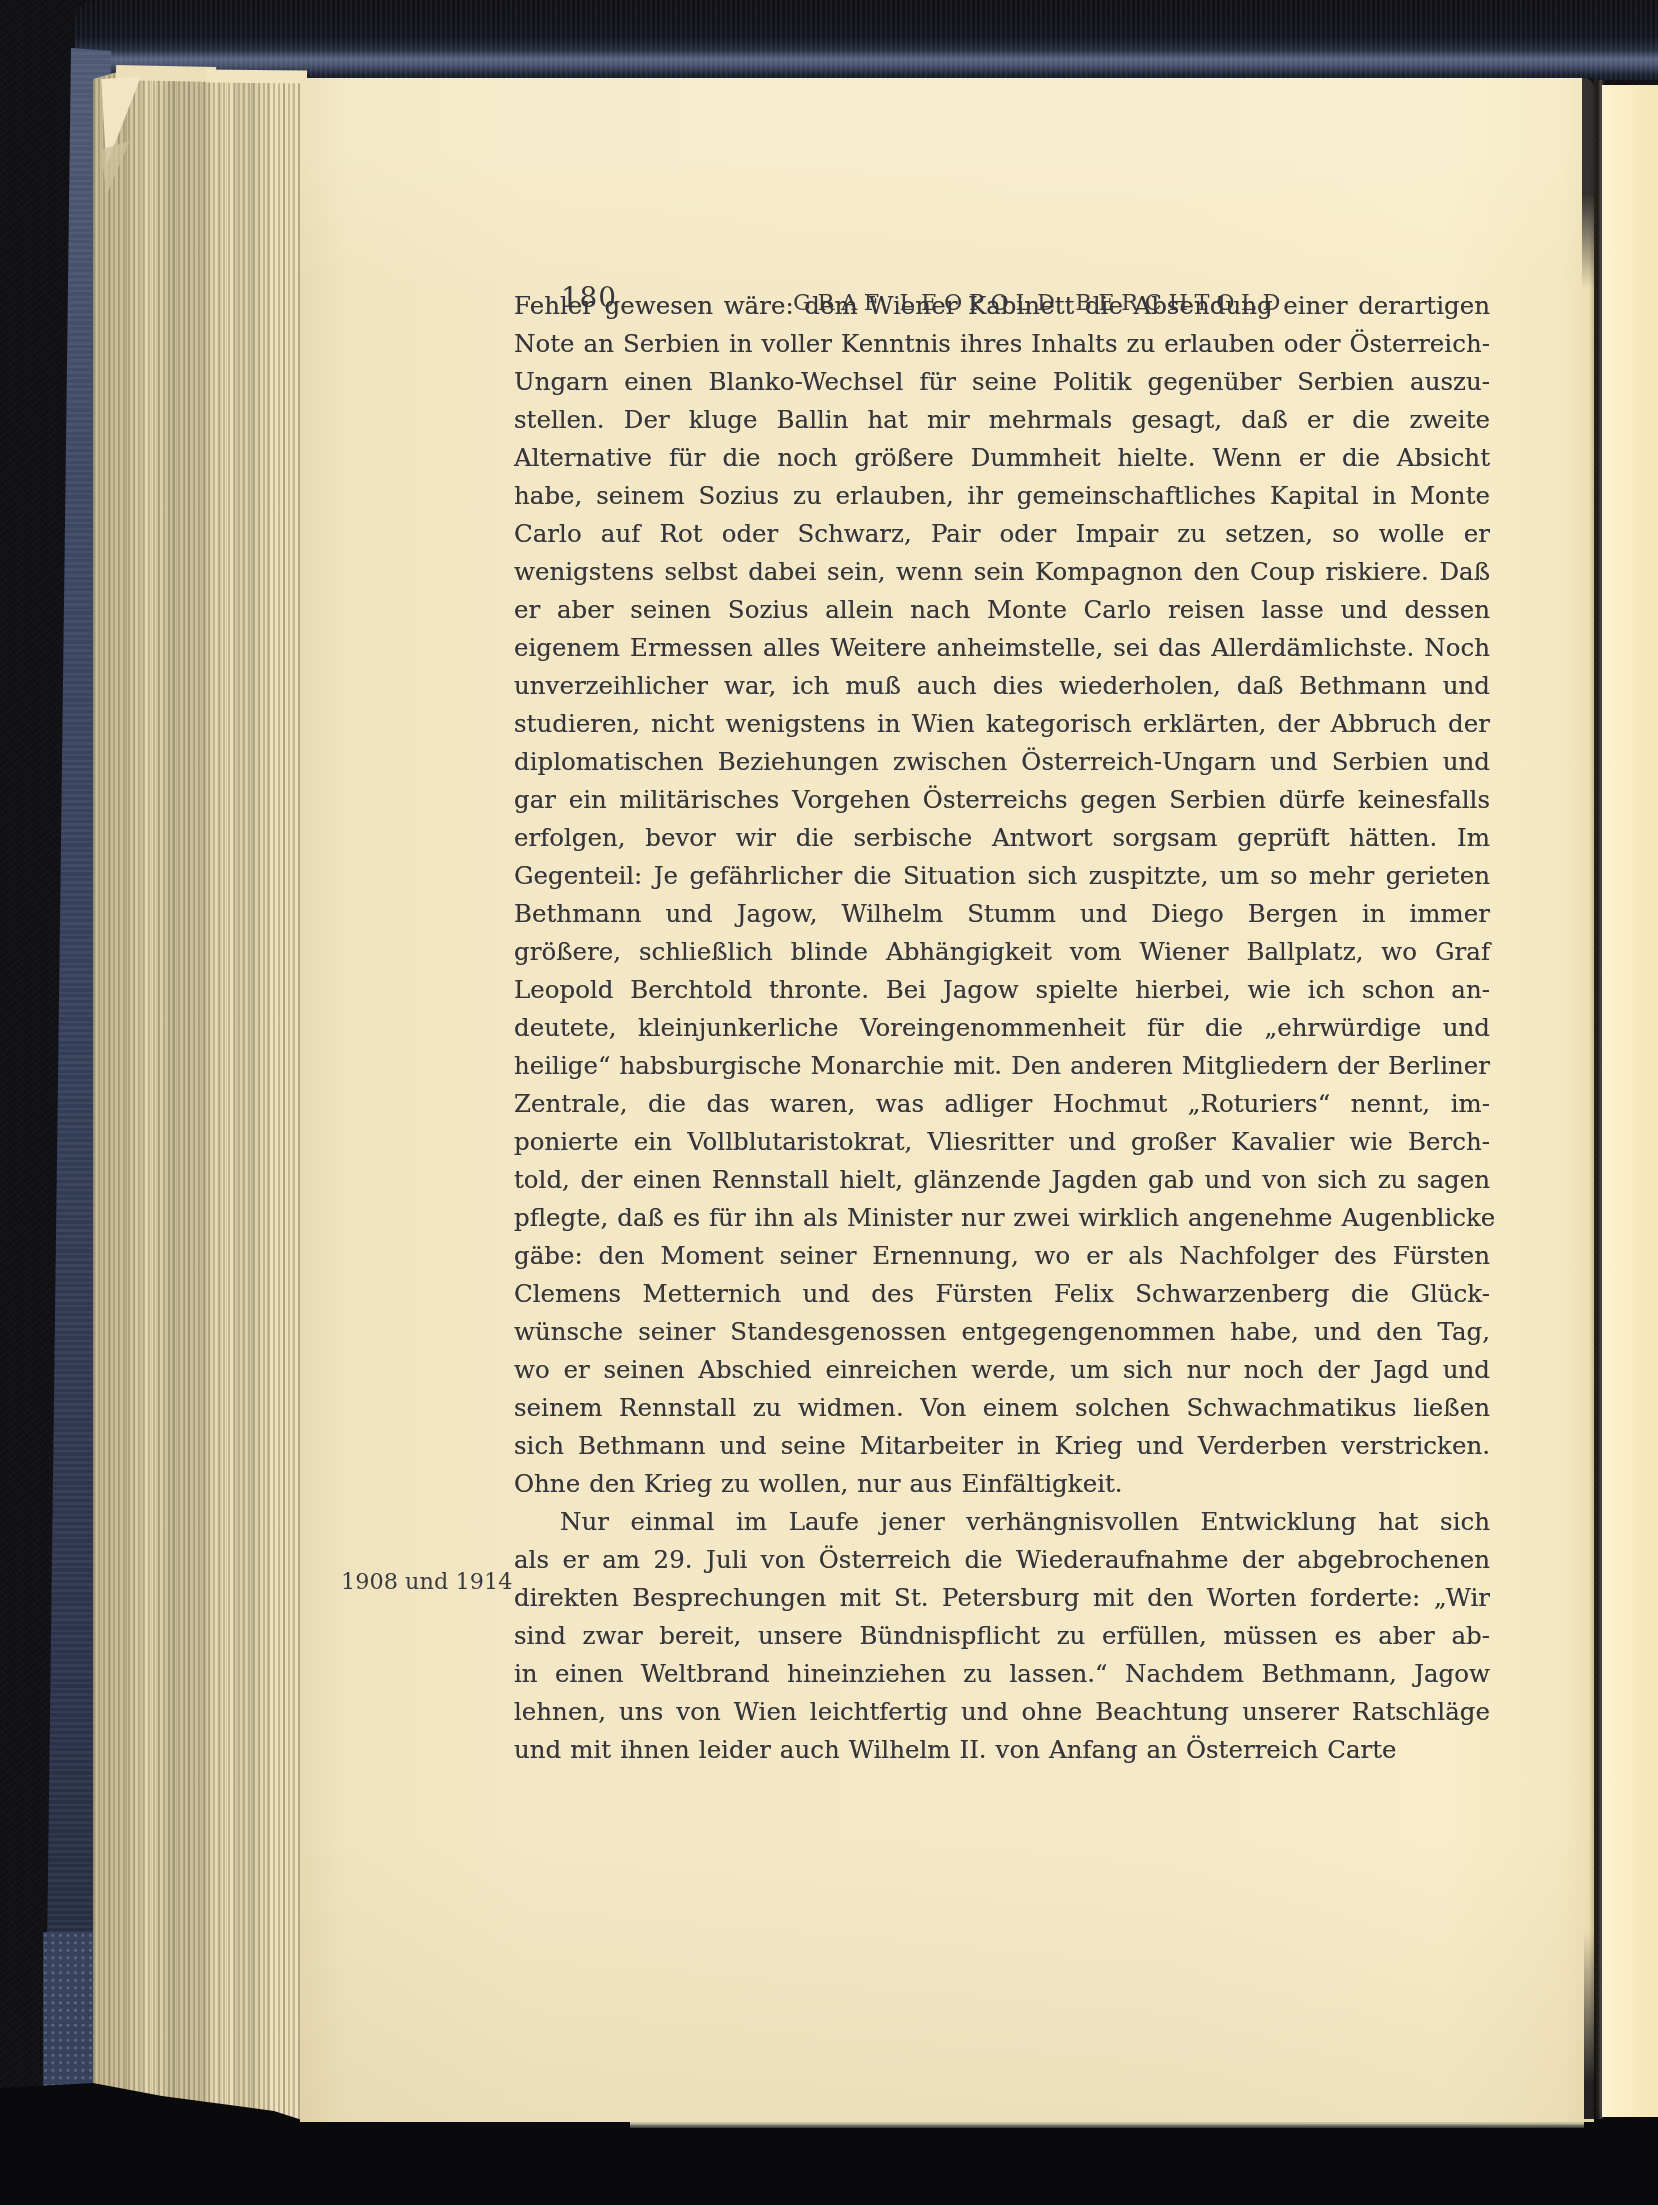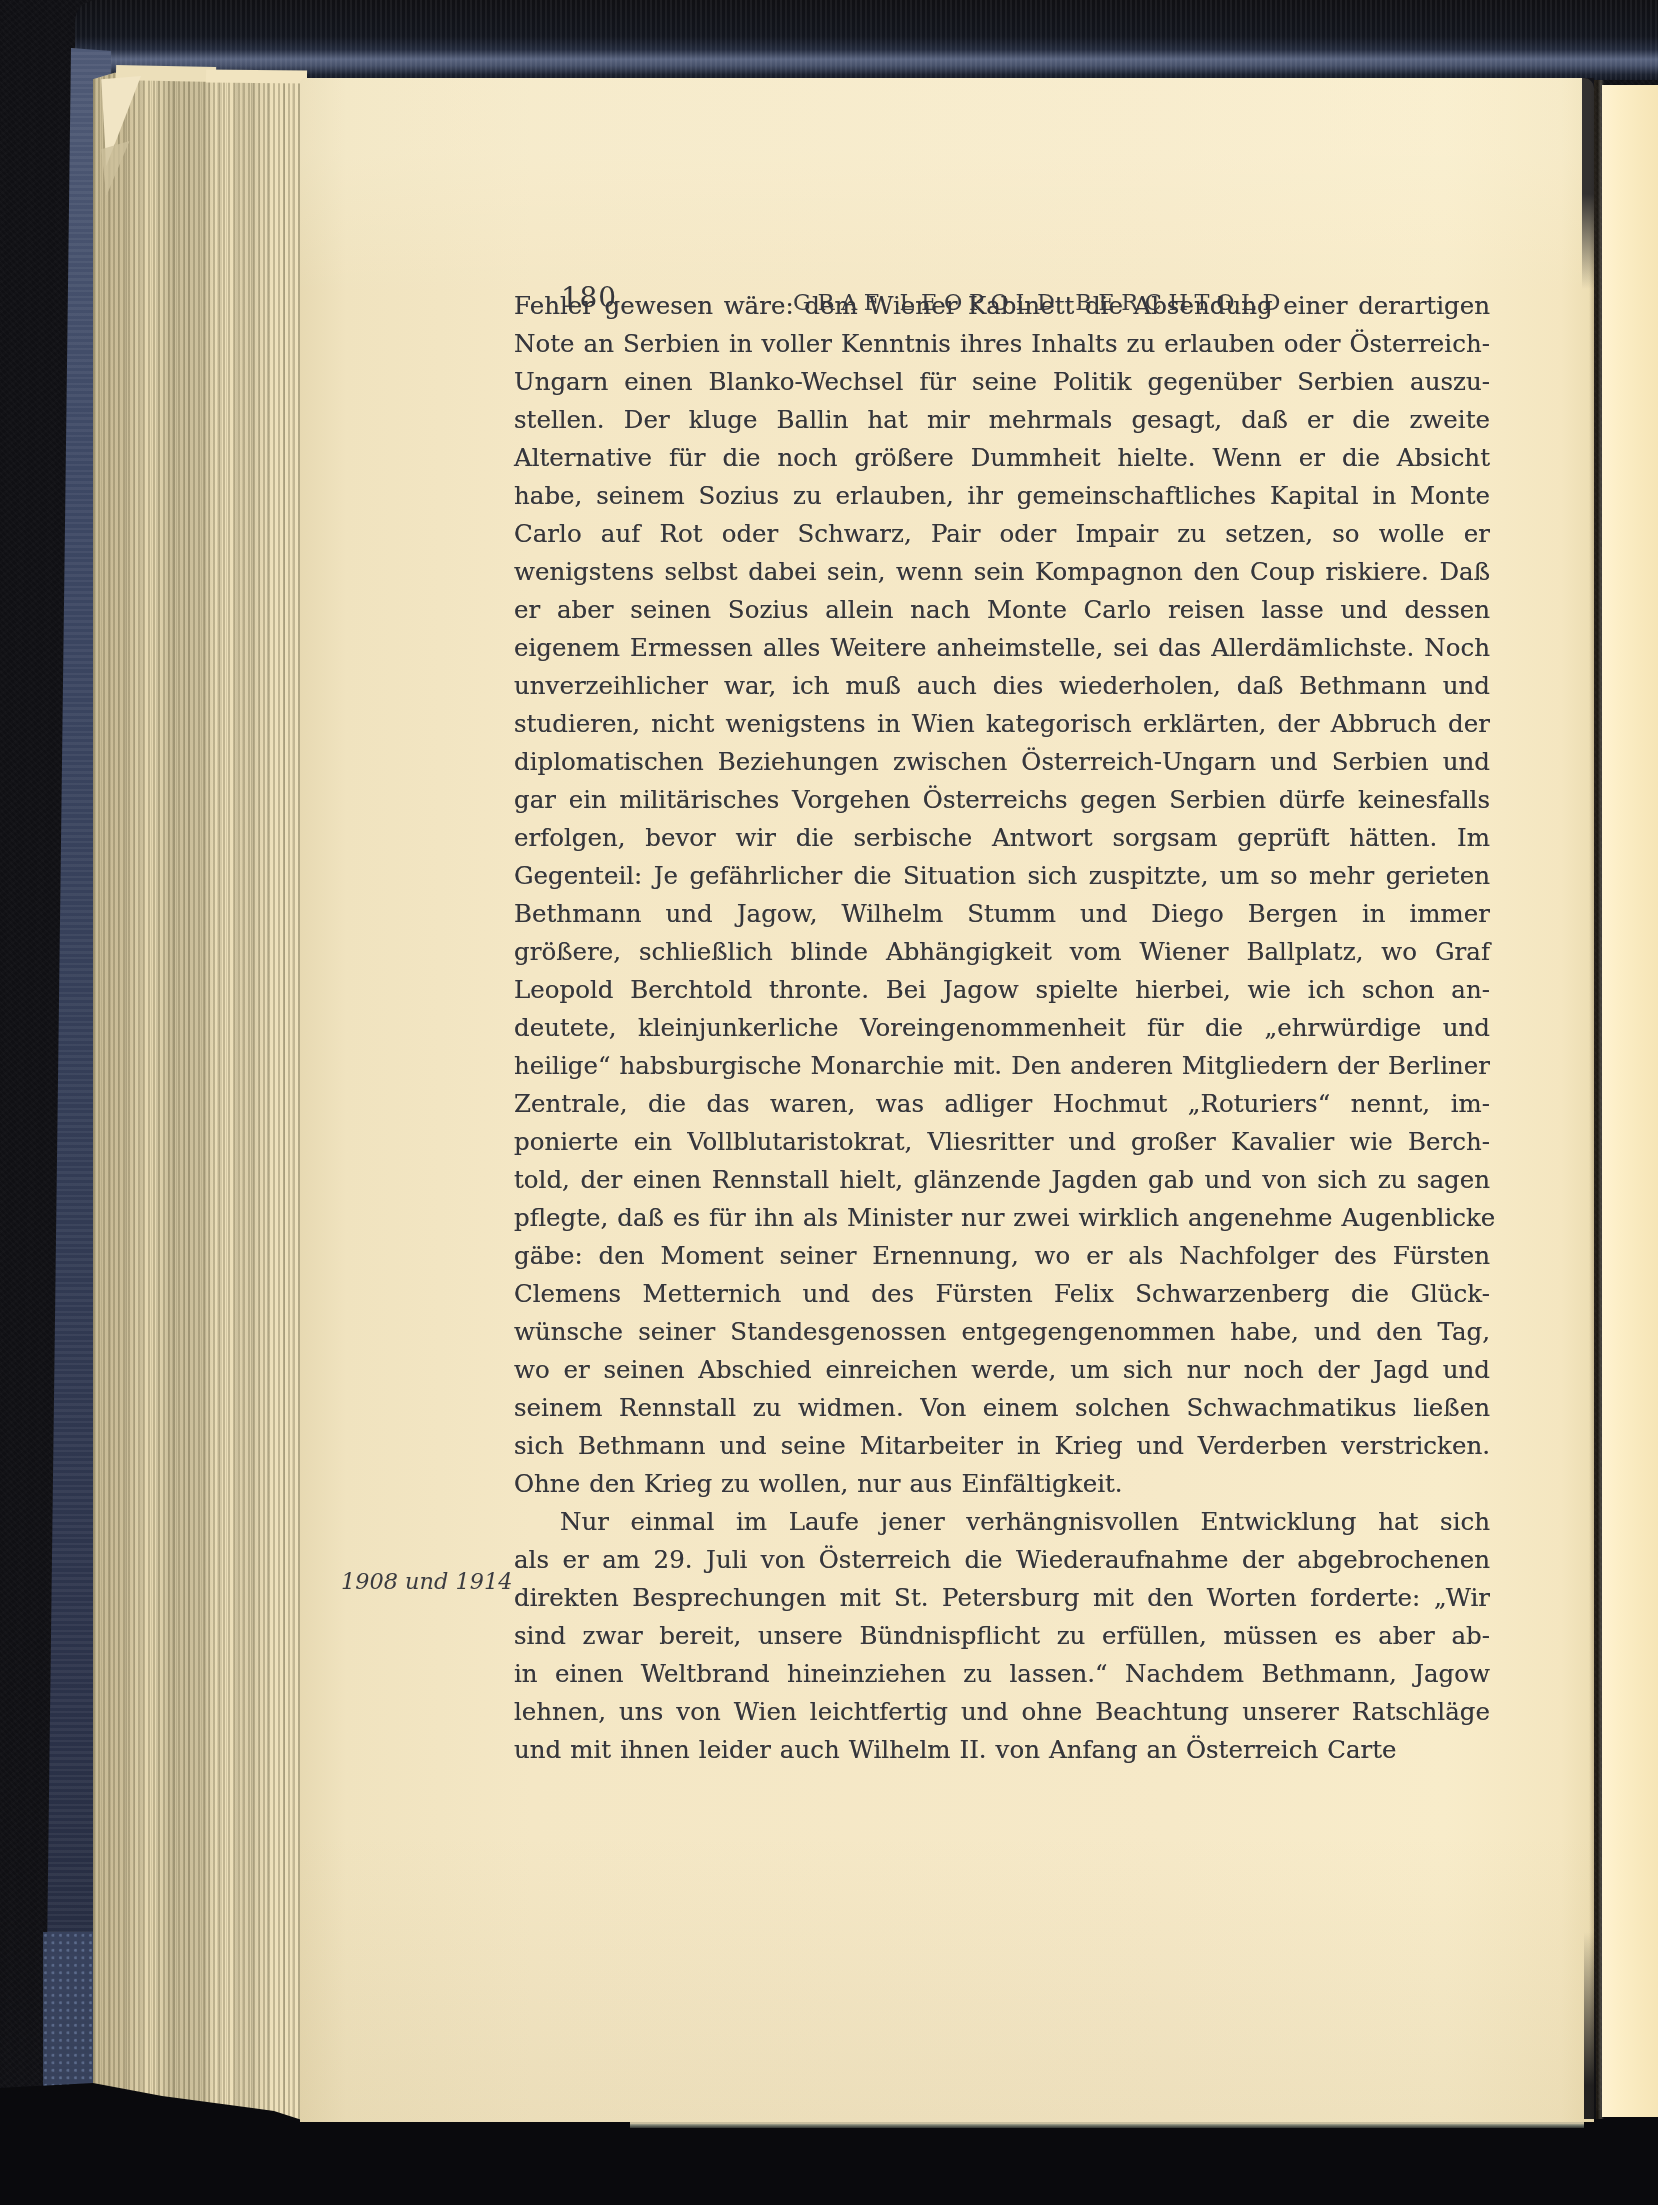--- a/index.html
+++ b/index.html
@@ -89,21 +89,21 @@
     color:#35363b;
     margin-left:47px;
   }
   .running-head{
     position:absolute;left:493px;top:211px;
     font-size:22.4px;line-height:26.5px;letter-spacing:6.6px;
     color:#3a3b41;white-space:nowrap;
   }
   .margin-note{
     position:absolute;left:41px;top:1490px;width:170px;
-    font-style:italic;font-size:22.4px;line-height:26.5px;
+    font-size:22.4px;line-height:26.5px;
     color:#3a3b40;white-space:nowrap;
   }
   .text-block{
     position:absolute;left:214px;top:209px;width:976px;
   }
   .line{
     font-size:24.5px;
     line-height:38px;
     height:38px;
     text-align:justify;

